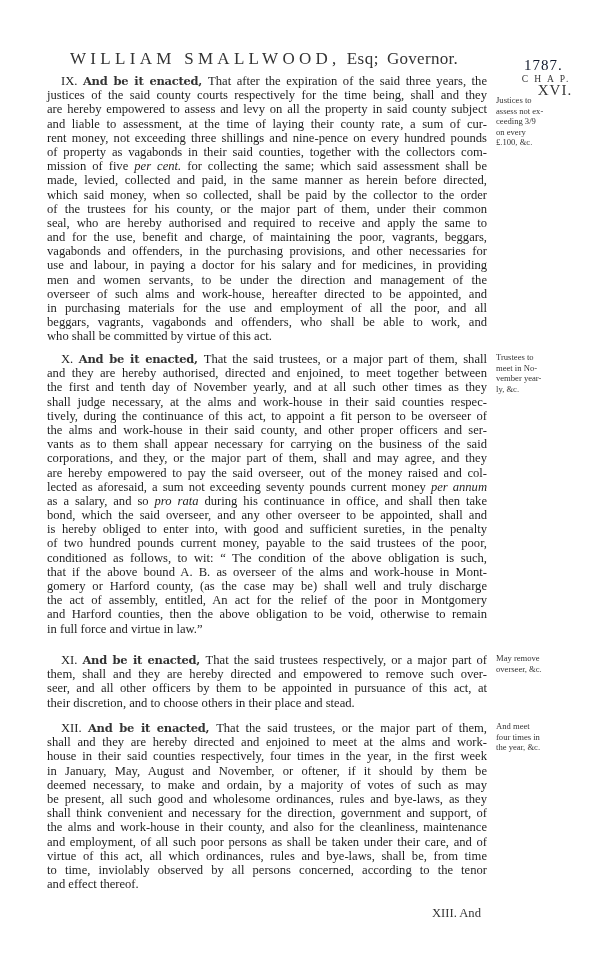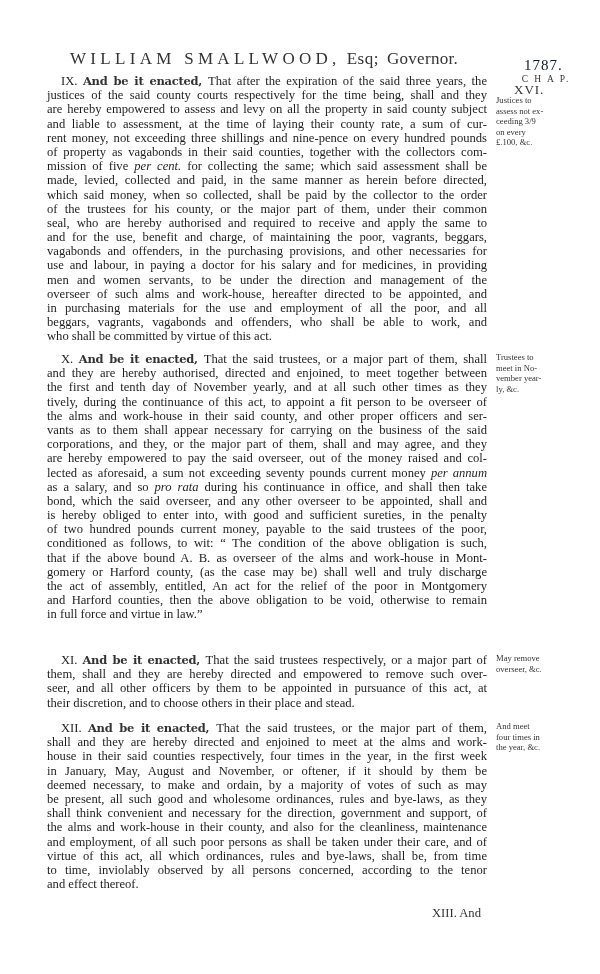--- a/index.html
+++ b/index.html
@@ -37,21 +37,21 @@
   }
   .line.last { text-align-last: left; }
   .line.indent { padding-left: 14px; }
   .bl { font-family: "DejaVu Serif", serif; font-weight: bold; font-size: 11.5px; letter-spacing: -0.3px; color: #333; }
   .marg {
     position: absolute; left: 496px; width: 100px;
     font-family: "Liberation Serif", serif;
     font-size: 8.6px; line-height: 10.5px; color: #333;
   }
   .marg .chap { font-size: 9.5px; letter-spacing: 2px; text-align: center; }
-  .marg .chapn { font-size: 13px; padding-left: 18px; letter-spacing: 1px; }
+  .marg .chapn { font-size: 15px; padding-left: 18px; letter-spacing: 1px; text-align: center; }
   .catch {
     position: absolute; left: 432px; top: 906px;
     font-family: "Liberation Serif", serif; font-size: 12.6px; color: #333;
   }
   i { font-style: italic; }
 </style>
 </head>
 <body>
 
 <div class="page">
@@ -91,20 +91,21 @@
         <div>ceeding 3/9</div>
         <div>on every</div>
         <div>£.100, &amp;c.</div>
       </div>
   </div>
 
   <div class="section" id="sec-x" style="top:352px">
       <div class="line indent"><span>X. </span><span class="bl">And be it enacted, </span>That the said trustees, or a major part of them, shall</div>
       <div class="line">and they are hereby authorised, directed and enjoined, to meet together between</div>
       <div class="line">the first and tenth day of November yearly, and at all such other times as they</div>
+      <div class="line">shall judge necessary, at the alms and work-house in their said counties respec-</div>
       <div class="line">tively, during the continuance of this act, to appoint a fit person to be overseer of</div>
       <div class="line">the alms and work-house in their said county, and other proper officers and ser-</div>
       <div class="line">vants as to them shall appear necessary for carrying on the business of the said</div>
       <div class="line">corporations, and they, or the major part of them, shall and may agree, and they</div>
       <div class="line">are hereby empowered to pay the said overseer, out of the money raised and col-</div>
       <div class="line">lected as aforesaid, a sum not exceeding seventy pounds current money <i>per annum</i></div>
       <div class="line">as a salary, and so <i>pro rata</i> during his continuance in office, and shall then take</div>
       <div class="line">bond, which the said overseer, and any other overseer to be appointed, shall and</div>
       <div class="line">is hereby obliged to enter into, with good and sufficient sureties, in the penalty</div>
       <div class="line">of two hundred pounds current money, payable to the said trustees of the poor,</div>

